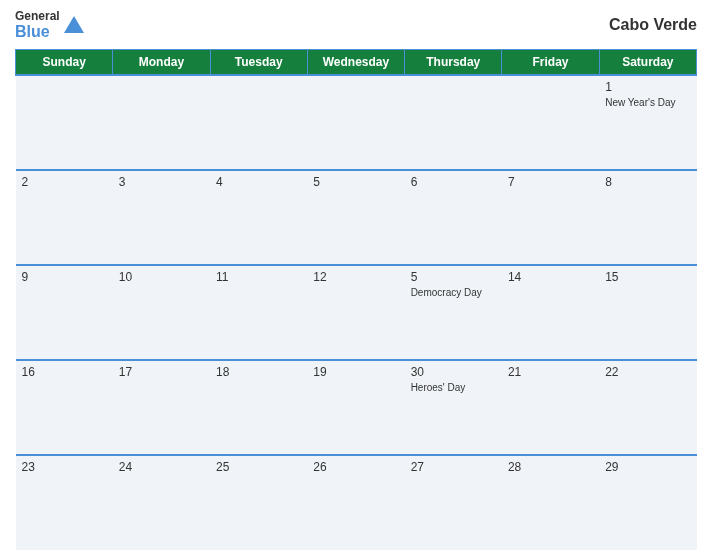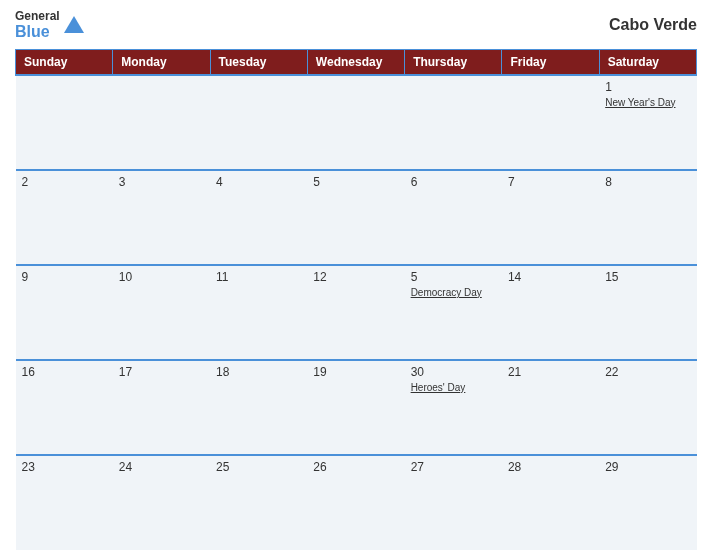--- a/index.html
+++ b/index.html
@@ -68,26 +68,26 @@
       text-align: right;
       min-width: 80px;
       font-weight: bold;
     }
     .calendar-table {
       width: 100%;
       border-collapse: collapse;
       flex: 1;
     }
     .calendar-table thead tr th {
-      background-color: #7f1d1d;
+      background-color: #15803d;
       color: #fff;
       font-size: 12px;
       font-weight: bold;
       padding: 5px 8px;
-      text-align: left;
+      text-align: center;
       border: 1px solid #4a90d9;
     }
     .calendar-table tbody tr {
       border-top: 2px solid #4a90d9;
     }
     .calendar-table tbody tr td {
       background-color: #f0f4f8;
       vertical-align: top;
       padding: 4px 6px;
       width: calc(100% / 7);
@@ -101,21 +101,20 @@
       font-size: 12px;
       color: #333;
       display: block;
       margin-bottom: 2px;
     }
     .holiday-name {
       font-size: 10px;
       color: #333;
       display: block;
       line-height: 1.3;
-      text-decoration: underline;
     }
     .empty-cell {
       background-color: #f0f4f8;
     }
   </style>
 </head>
 <body>
 
 <div class="calendar-container">
   <div class="header">

